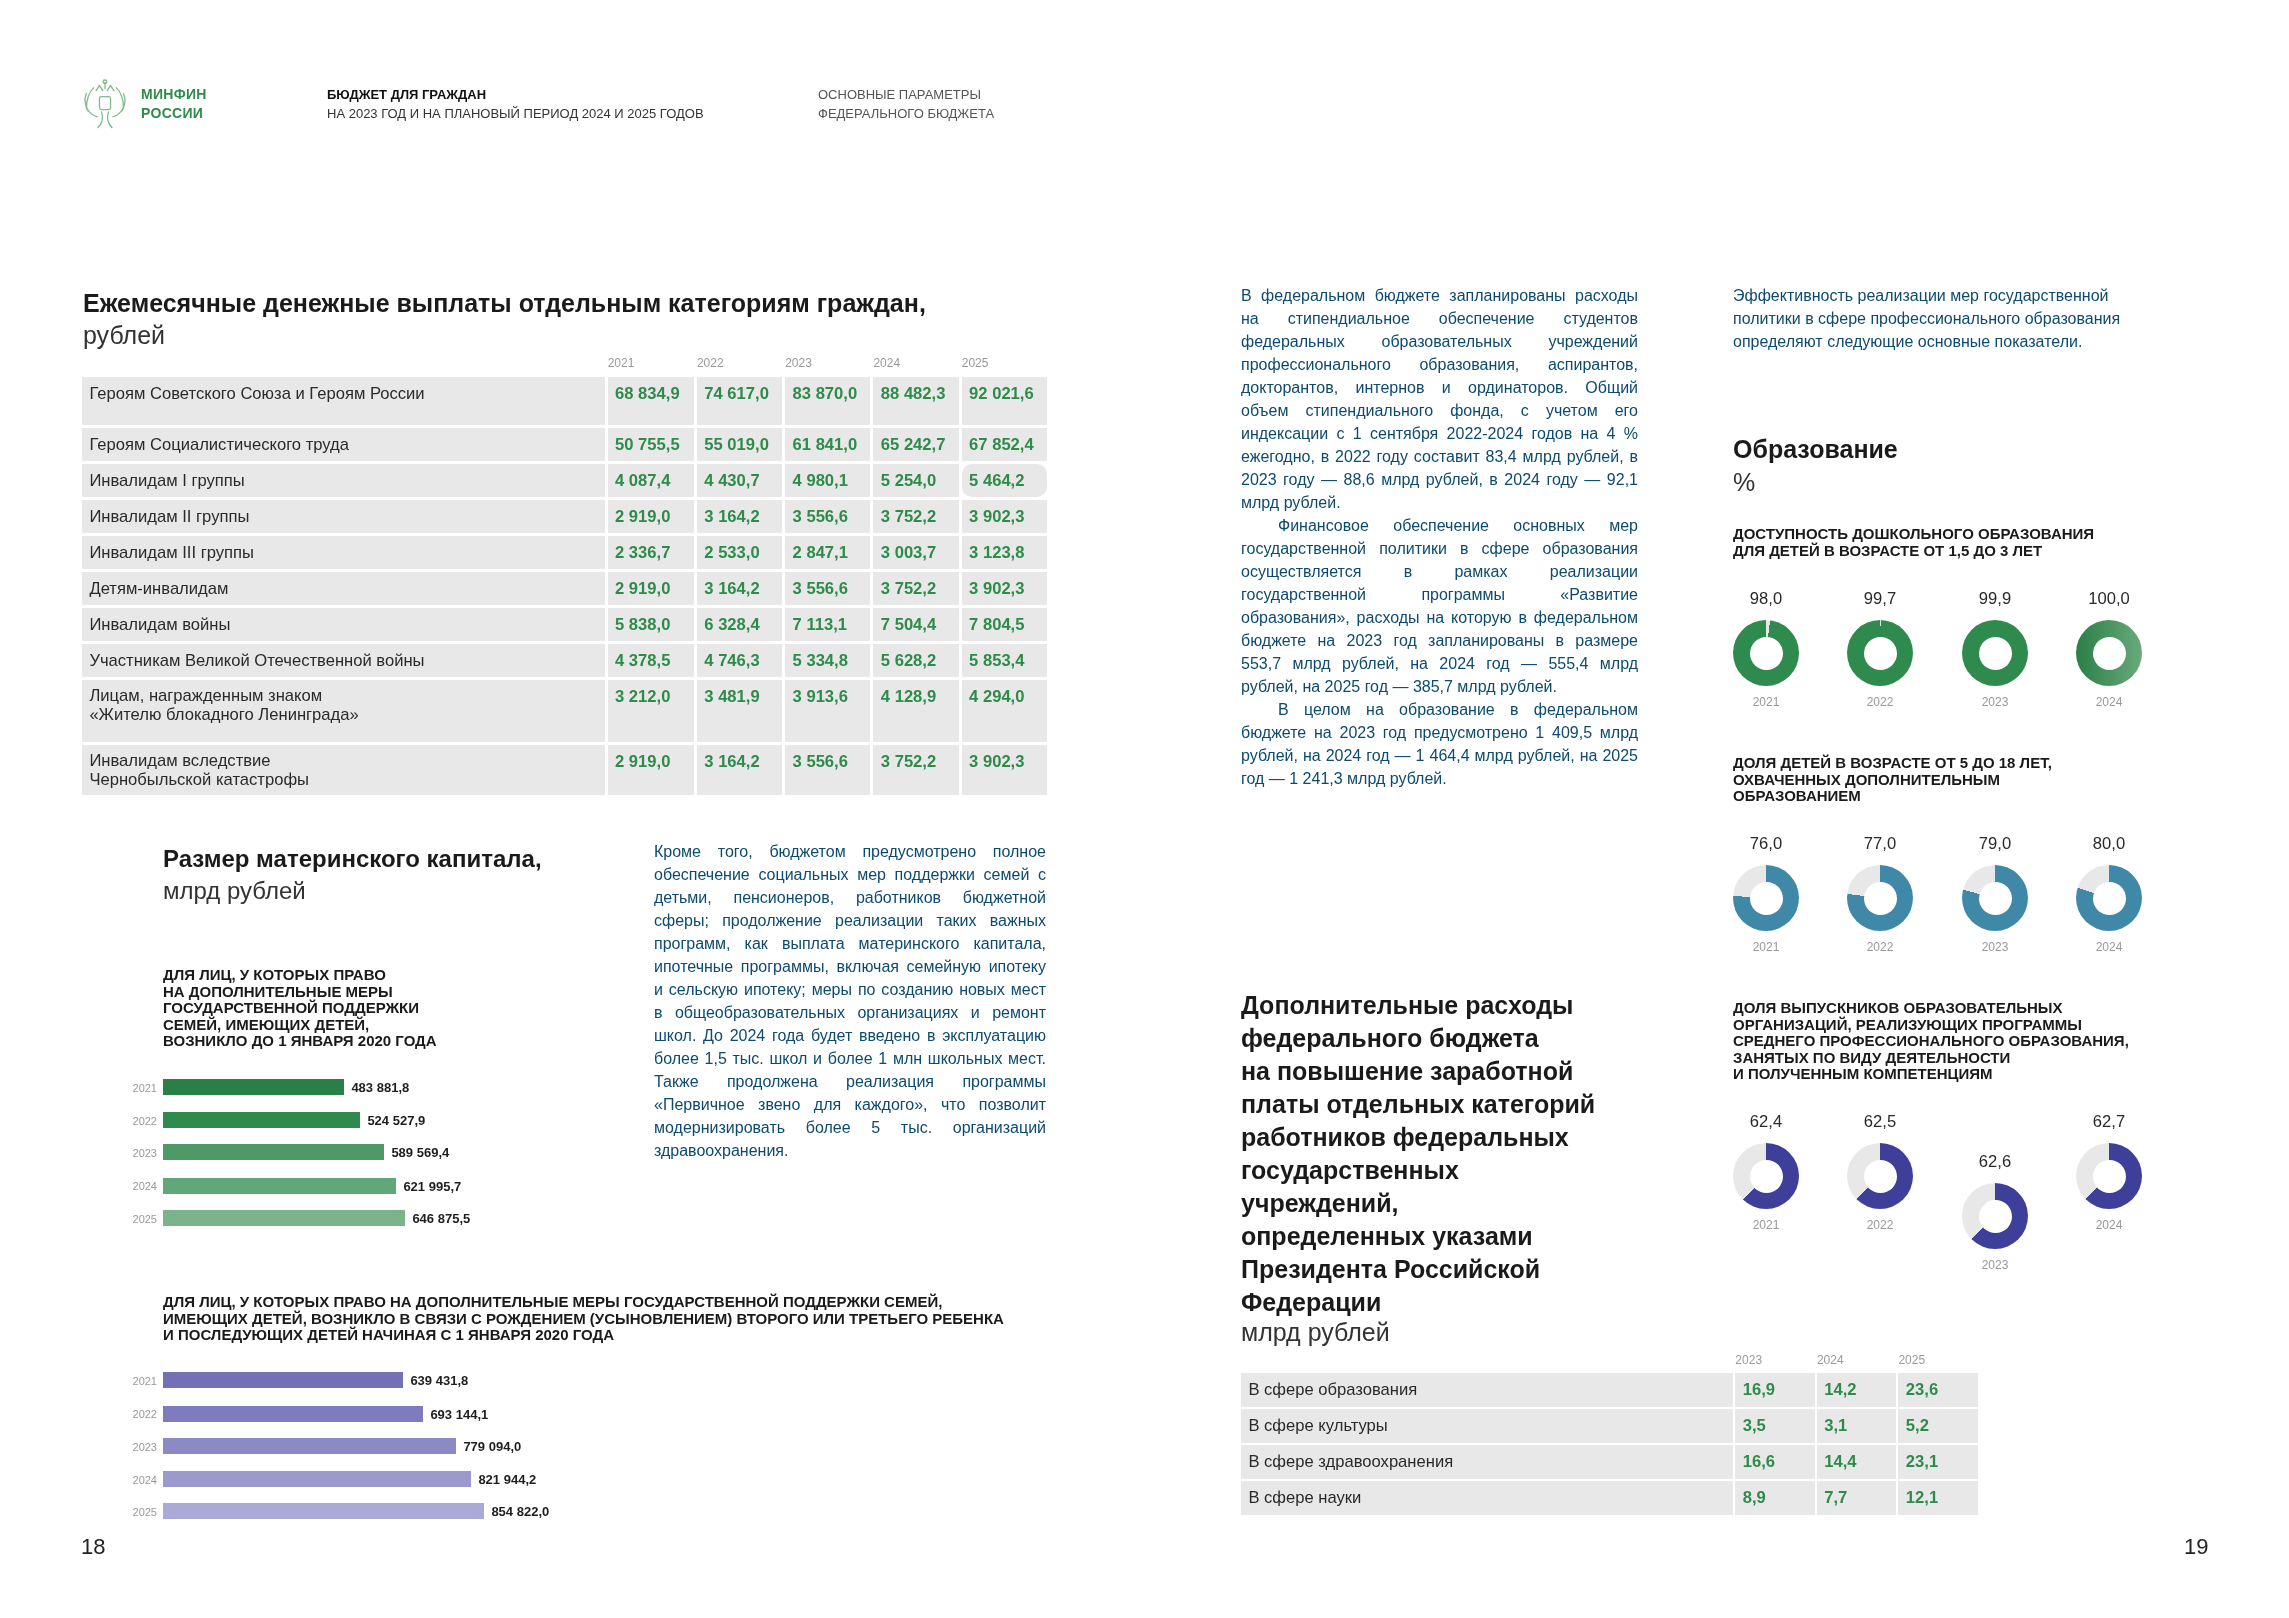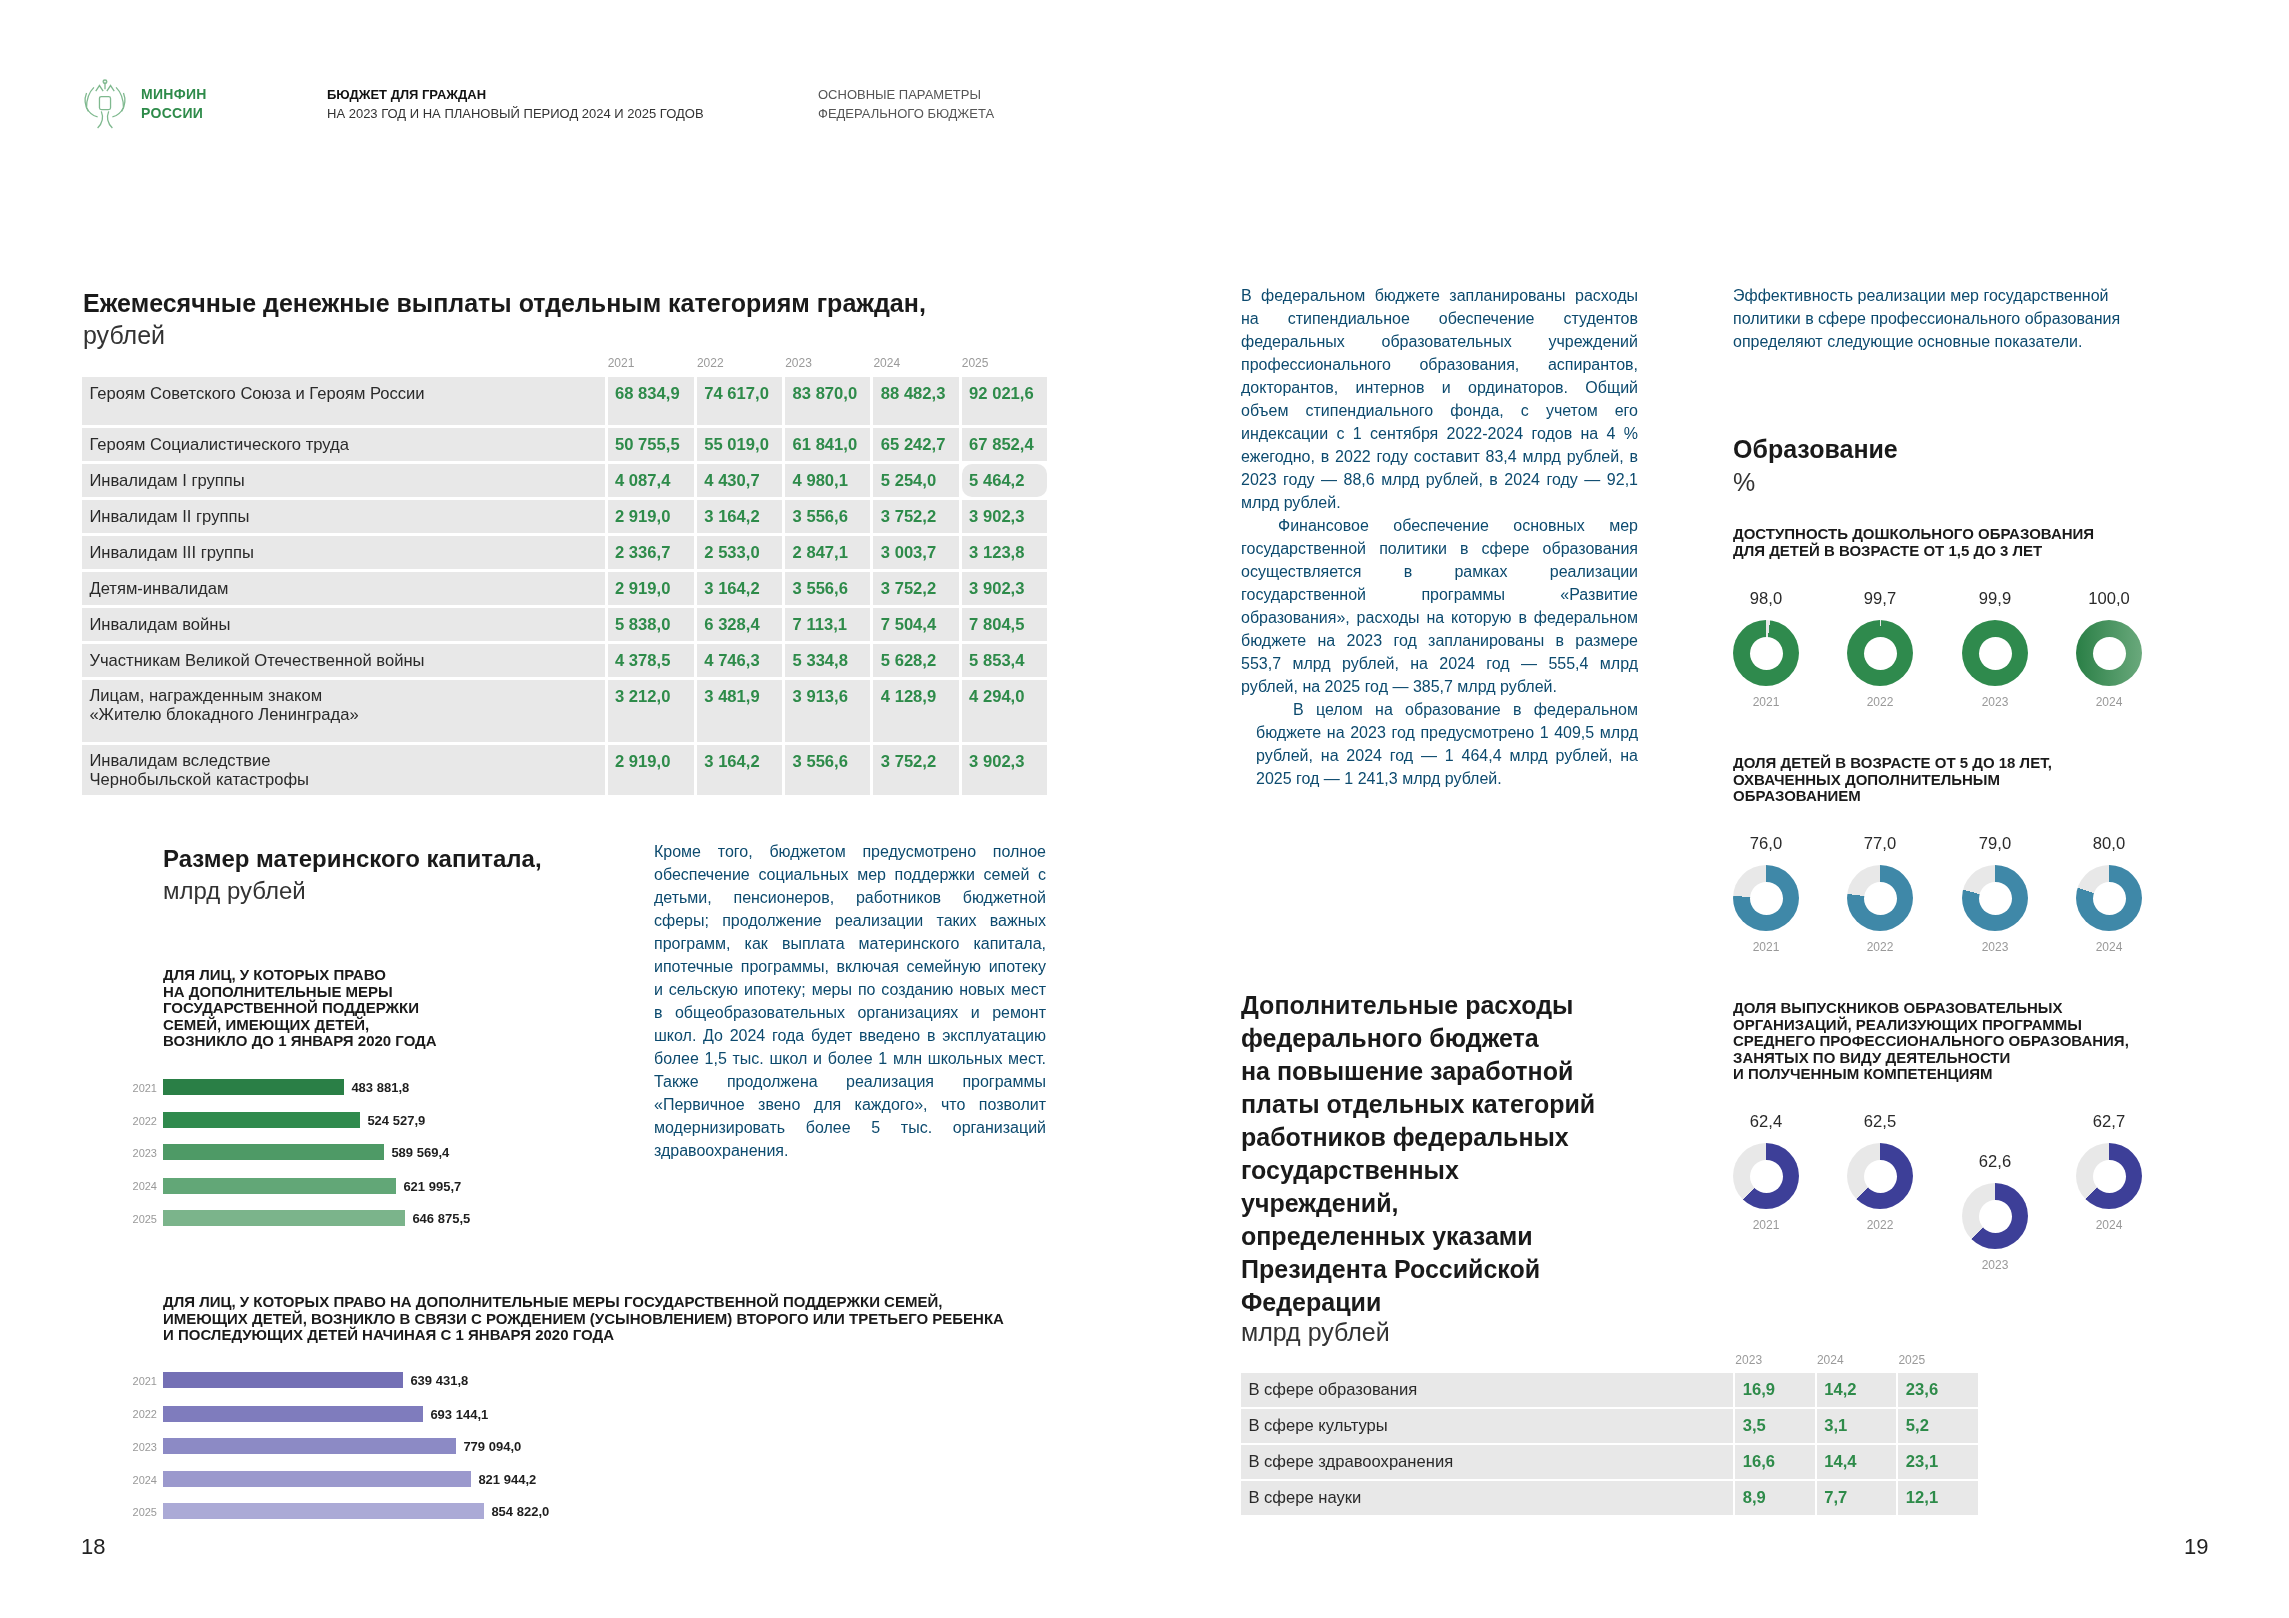--- a/index.html
+++ b/index.html
@@ -253,21 +253,21 @@
 <div class="bar-row" style="left:163px; top:1503px;">
     <div class="bar" style="width:321px; background:#abaad6;"></div>
     <span class="bar-val">854 822,0</span>
   </div>
 
 <div class="abs para" style="left:654px; top:840px; width:392px;">Кроме того, бюджетом предусмотрено полное обеспечение социальных мер поддержки семей с детьми, пенсионеров, работников бюджетной сферы; продолжение реализации таких важных программ, как выплата материнского капитала, ипотечные программы, включая семейную ипотеку и сельскую ипотеку; меры по созданию новых мест в общеобразовательных организациях и ремонт школ. До 2024 года будет введено в эксплуатацию более 1,5 тыс. школ и более 1 млн школьных мест. Также продолжена реализация программы «Первичное звено для каждого», что позволит модернизировать более 5 тыс. организаций здравоохранения.</div>
 
 <div class="abs para" style="left:1241px; top:284px; width:397px;">
   <p>В федеральном бюджете запланированы расходы на стипендиальное обеспечение студентов федеральных образовательных учреждений профессионального образования, аспирантов, докторантов, интернов и ординаторов. Общий объем стипендиального фонда, с учетом его индексации с 1 сентября 2022-2024 годов на 4 % ежегодно, в 2022 году составит 83,4 млрд рублей, в 2023 году — 88,6 млрд рублей, в 2024 году — 92,1 млрд рублей.</p>
   <p style="text-indent:37px;">Финансовое обеспечение основных мер государственной политики в сфере образования осуществляется в рамках реализации государственной программы «Развитие образования», расходы на которую в федеральном бюджете на 2023 год запланированы в размере 553,7 млрд рублей, на 2024 год — 555,4 млрд рублей, на 2025 год — 385,7 млрд рублей.</p>
-  <p style="text-indent:37px;margin-left:15px;">В целом на образование в федеральном бюджете на 2023 год предусмотрено 1 409,5 млрд рублей, на 2024 год — 1 464,4 млрд рублей, на 2025 год — 1 241,3 млрд рублей.</p>
+  <p style="text-indent:37px;">В целом на образование в федеральном бюджете на 2023 год предусмотрено 1 409,5 млрд рублей, на 2024 год — 1 464,4 млрд рублей, на 2025 год — 1 241,3 млрд рублей.</p>
 </div>
 
 <div class="abs para" style="left:1733px; top:284px; width:406px; text-align:left;">Эффективность реализации мер государственной политики в сфере профессионального образования определяют следующие основные показатели.</div>
 
 <div class="abs title-big" style="left:1733px; top:434px;">Образование</div>
 <div class="abs title-sub" style="left:1733px; top:467px;">%</div>
 
 <div class="abs caps" style="left:1733px; top:526px;">
   <div>ДОСТУПНОСТЬ ДОШКОЛЬНОГО ОБРАЗОВАНИЯ</div>
   <div>ДЛЯ ДЕТЕЙ В ВОЗРАСТЕ ОТ 1,5 ДО 3 ЛЕТ</div>

